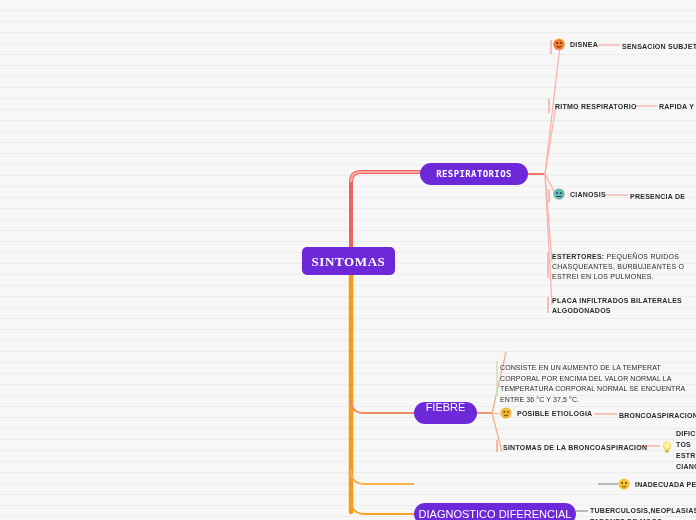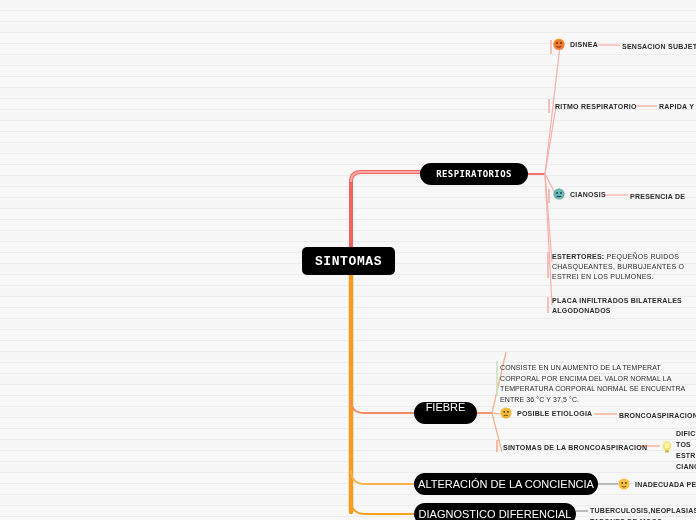--- a/index.html
+++ b/index.html
@@ -30,34 +30,34 @@
     left: 0;
     top: 0;
     width: 696px;
     height: 520px;
     pointer-events: none;
   }
 
   
   .node {
     position: absolute;
-    background: #000000;
+    background: #6d28d9;
     color: #ffffff;
     text-align: center;
     white-space: nowrap;
     box-sizing: border-box;
     line-height: 1;
   }
   .node-root {
     left: 302px;
     top: 247px;
     width: 93px;
     height: 28px;
     border-radius: 5px;
-    font-family: Liberation Mono, monospace;
+    font-family: Liberation Serif, serif;
     font-weight: bold;
     font-size: 13px;
     letter-spacing: 0.6px;
     padding-top: 8px;
   }
   .node-resp {
     left: 420px;
     top: 163px;
     width: 108px;
     height: 22px;
@@ -189,21 +189,20 @@
 
     <path d="M 576 511 L 588 511" stroke="#9a9a9a" stroke-width="1.3" fill="none"></path>
   </svg>
 
   <div class="node node-root">SINTOMAS</div>
 
   <div class="node node-resp">RESPIRATORIOS</div>
 
   <div class="node node-fiebre">FIEBRE</div>
 
-  <div class="node node-alter">ALTERACIÓN DE LA CONCIENCIA</div>
 
   <div class="node node-diag">DIAGNOSTICO DIFERENCIAL</div>
 
   <div class="icon-leaf" style="left:553px; top:38px;">
     <span class="emoji">
       <svg width="12" height="12" viewBox="0 0 12 12">
         <circle cx="6" cy="6" r="5.6" fill="#f5a623"></circle>
         <circle cx="6" cy="7" r="5.6" fill="#ef5b3c" opacity="0.55"></circle>
         <circle cx="4" cy="5" r="0.9" fill="#3a2a10"></circle>
         <circle cx="8" cy="5" r="0.9" fill="#3a2a10"></circle>

